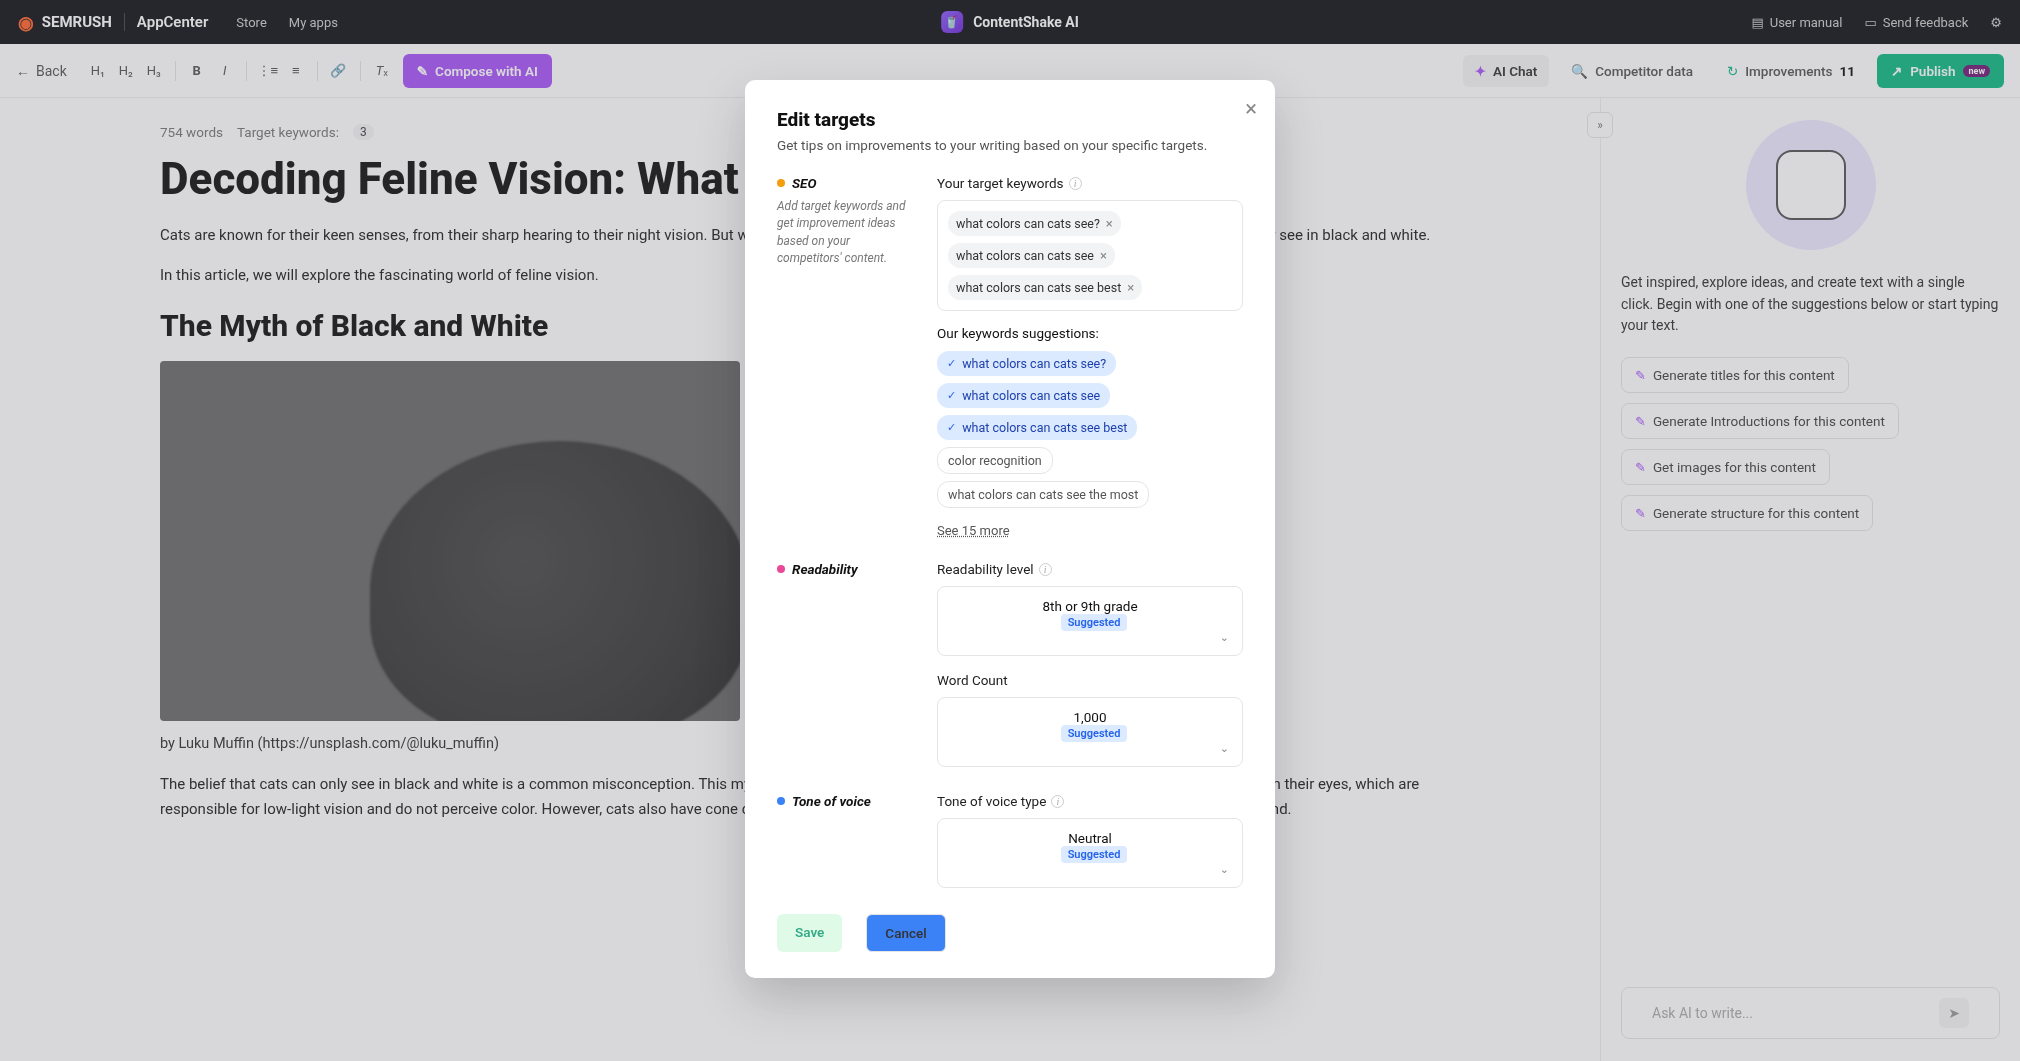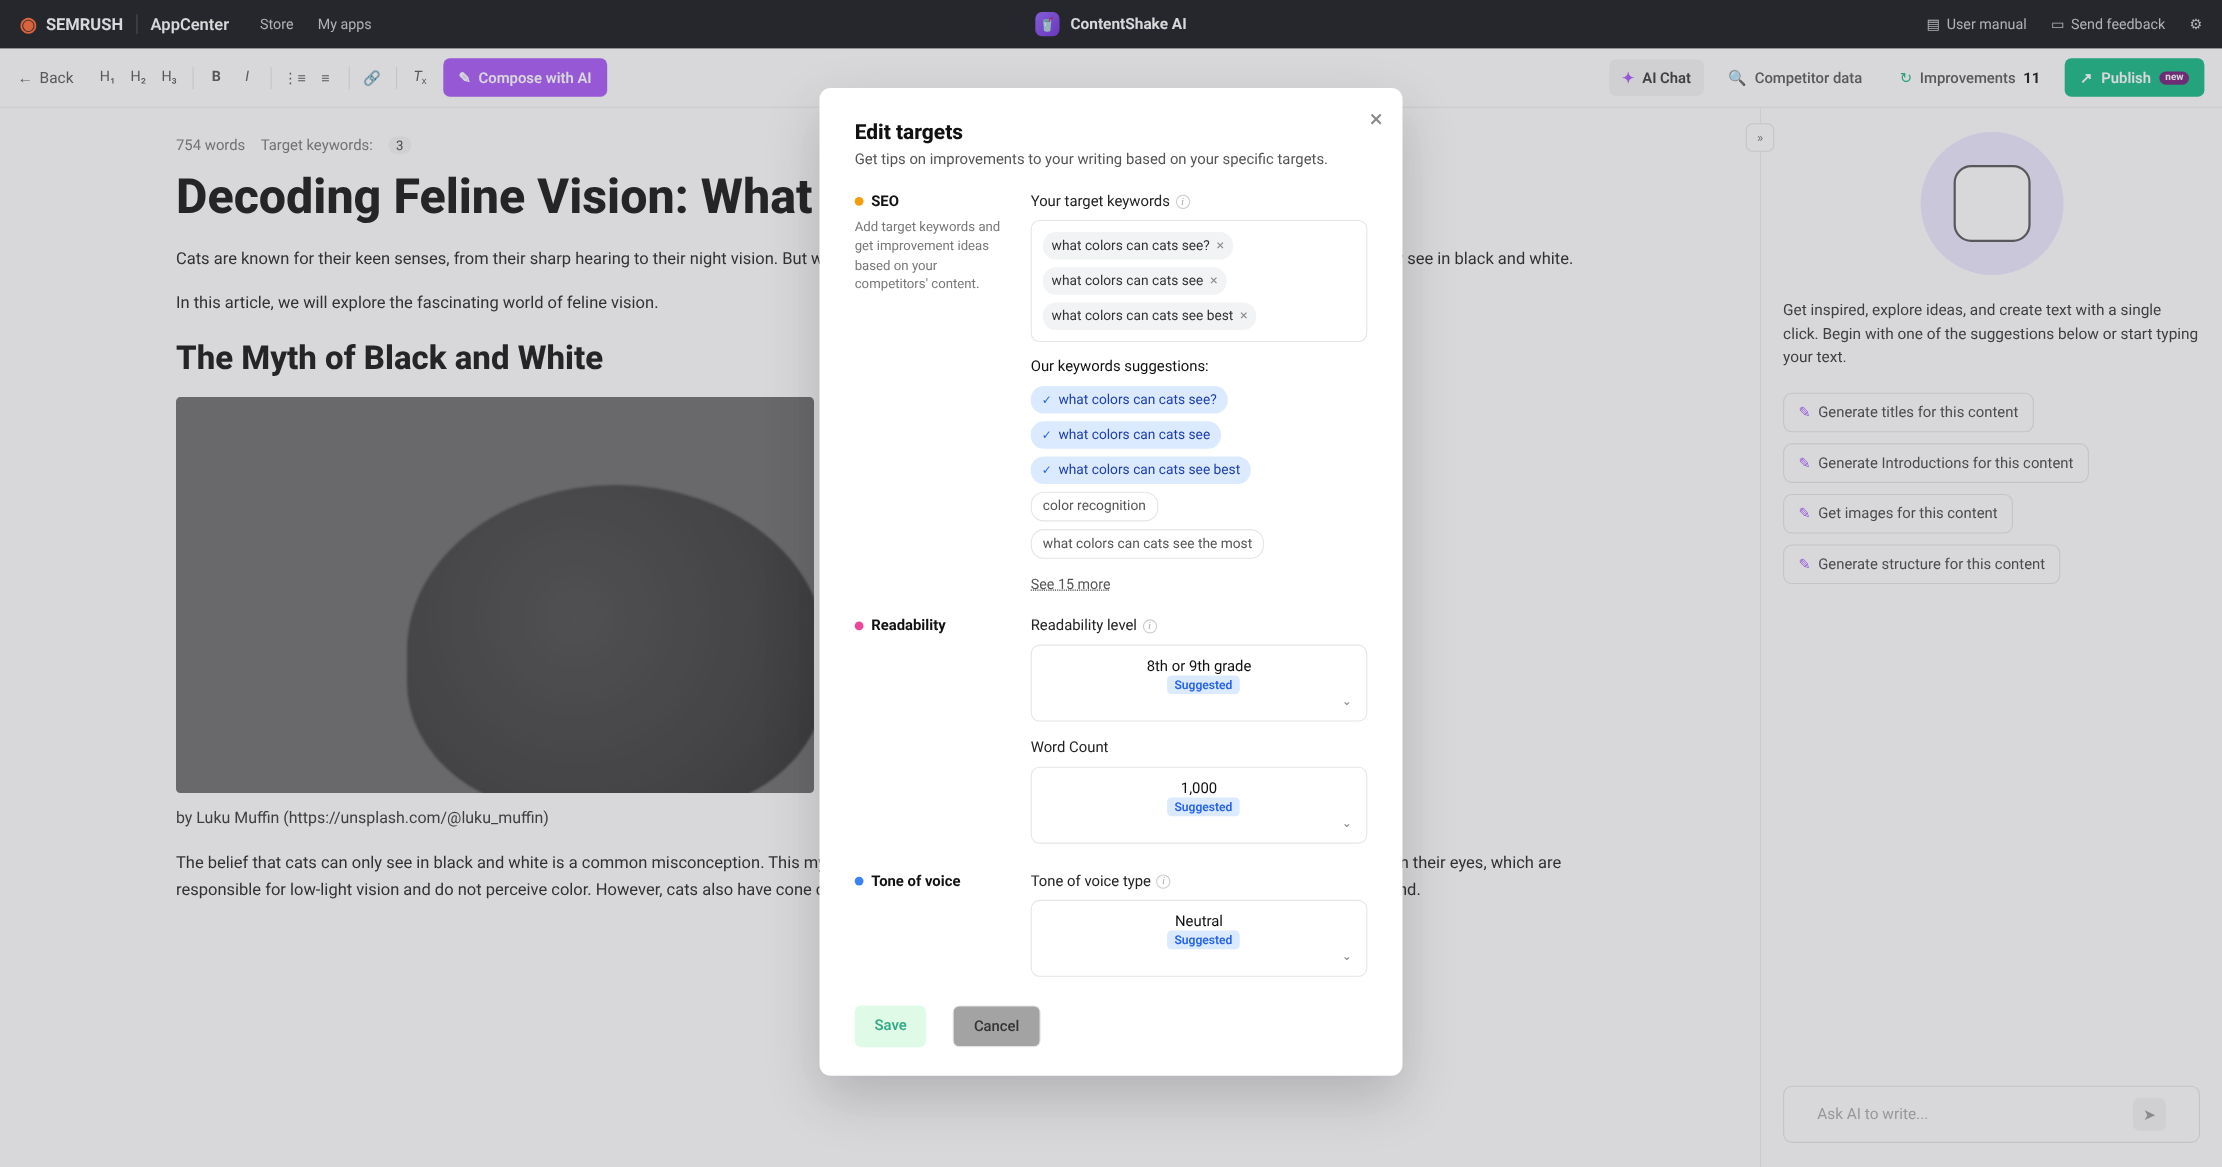--- a/index.html
+++ b/index.html
@@ -56,21 +56,21 @@
 .chat-input-wrap { margin-top: auto; border: 1px solid #e5e5e5; border-radius: 8px; padding: 10px 30px; display: flex; align-items: center; font-size: 14px; color: #aaa; }
 .send-btn { margin-left: auto; width: 30px; height: 30px; background: #f4f4f5; border-radius: 6px; display: flex; align-items: center; justify-content: center; color: #999; }
 
 
 .overlay { position: fixed; inset: 0; background: rgba(100,100,110,0.25); display: flex; align-items: flex-start; justify-content: center; padding-top: 80px; }
 .modal { width: 530px; background: #fff; border-radius: 10px; box-shadow: 0 20px 50px rgba(0,0,0,0.18); padding: 28px 32px 26px; position: relative; }
 .close-x { position: absolute; top: 16px; right: 18px; font-size: 22px; color: #888; cursor: pointer; }
 .modal h2 { font-size: 19px; font-weight: 800; margin-bottom: 6px; }
 .modal-sub { font-size: 13.5px; color: #555; margin-bottom: 22px; }
 .section { display: flex; margin-bottom: 22px; gap: 20px; }
-.sec-left { width: 140px; flex-shrink: 0; }
+.sec-left { width: 140px; flex-shrink: 0; font-style: italic; }
 .sec-label { font-size: 13.5px; font-weight: 700; display: flex; align-items: center; gap: 7px; margin-bottom: 7px; }
 .dot { width: 8px; height: 8px; border-radius: 50%; }
 .dot.orange { background: #f59e0b; }
 .dot.pink { background: #ec4899; }
 .dot.blue { background: #3b82f6; }
 .sec-desc { font-size: 12px; color: #777; line-height: 1.45; }
 .sec-right { flex: 1; }
 .field-label { font-size: 13.5px; color: #222; margin-bottom: 9px; display: flex; align-items: center; gap: 5px; }
 .info-i { font-size: 10px; color: #aaa; border: 1px solid #ccc; border-radius: 50%; width: 13px; height: 13px; display: inline-flex; align-items: center; justify-content: center; font-style: italic; font-family: serif; cursor: help; }
 .kw-box { border: 1px solid #e5e5e5; border-radius: 8px; padding: 10px; display: flex; flex-wrap: wrap; gap: 7px; margin-bottom: 14px; }
@@ -81,21 +81,21 @@
 .sugg-tag { font-size: 12.5px; padding: 5px 10px; border-radius: 12px; display: flex; align-items: center; gap: 6px; cursor: pointer; }
 .sugg-tag.selected { background: #dbeafe; color: #1e40af; }
 .sugg-tag.unselected { background: #fff; border: 1px solid #e5e5e5; color: #555; }
 .check { color: #2563eb; font-size: 11px; }
 .see-more { font-size: 13px; color: #555; text-decoration: underline dotted; cursor: pointer; }
 .select-box { border: 1px solid #e5e5e5; border-radius: 8px; padding: 11px 13px; display: flex; align-items: center; font-size: 13.5px; cursor: pointer; margin-bottom: 4px; flex-direction: column; }
 .suggested-pill { background: #dbeafe; color: #2563eb; font-size: 11px; font-weight: 600; padding: 2px 7px; border-radius: 4px; margin-left: 8px; }
 .chev { margin-left: auto; color: #888; font-size: 11px; }
 .modal-actions { display: flex; gap: 24px; margin-top: 6px; }
 .btn-save { background: #86efac55; color: #059669; font-weight: 600; padding: 10px 18px; border-radius: 6px; font-size: 13.5px; cursor: not-allowed; opacity: 0.8; }
-.btn-cancel { background: #a3a3a3; border: 1px solid #e5e5e5; color: #333; font-weight: 500; padding: 10px 18px; border-radius: 6px; font-size: 13.5px; cursor: pointer; }
+.btn-cancel { background: #3b82f6; border: 1px solid #e5e5e5; color: #333; font-weight: 500; padding: 10px 18px; border-radius: 6px; font-size: 13.5px; cursor: pointer; }
 </style>
 </head>
 <body>
 
 <div class="topbar">
   <div class="logo-wrap">
     <span class="sem-icon">◉</span>
     <span>SEMRUSH</span>
   </div>
   <div class="logo-divider"></div>

